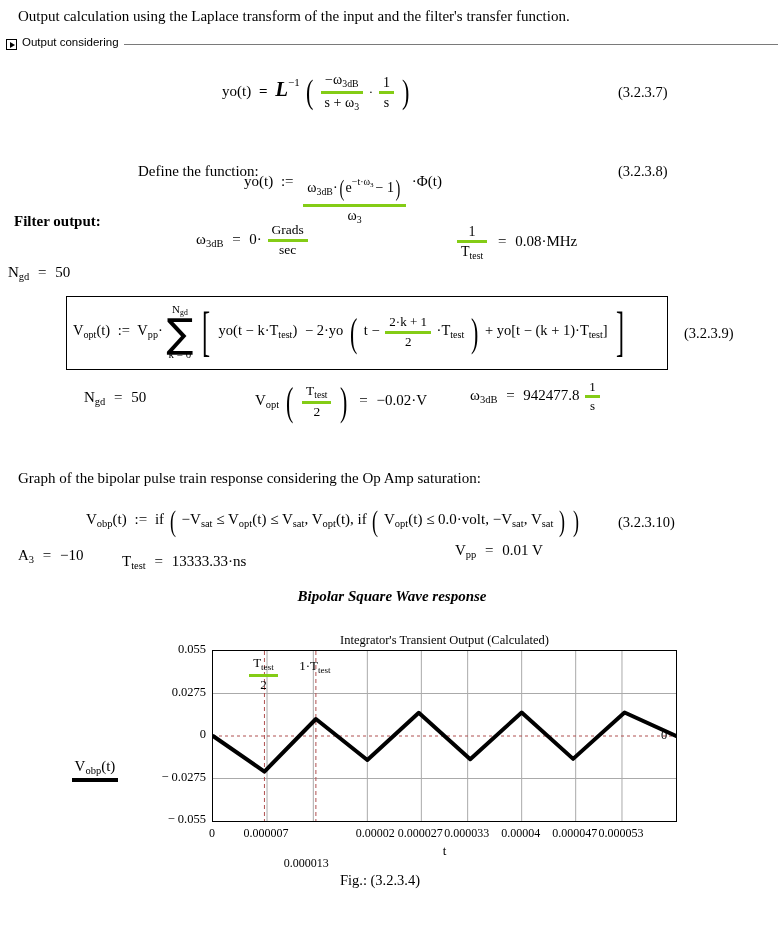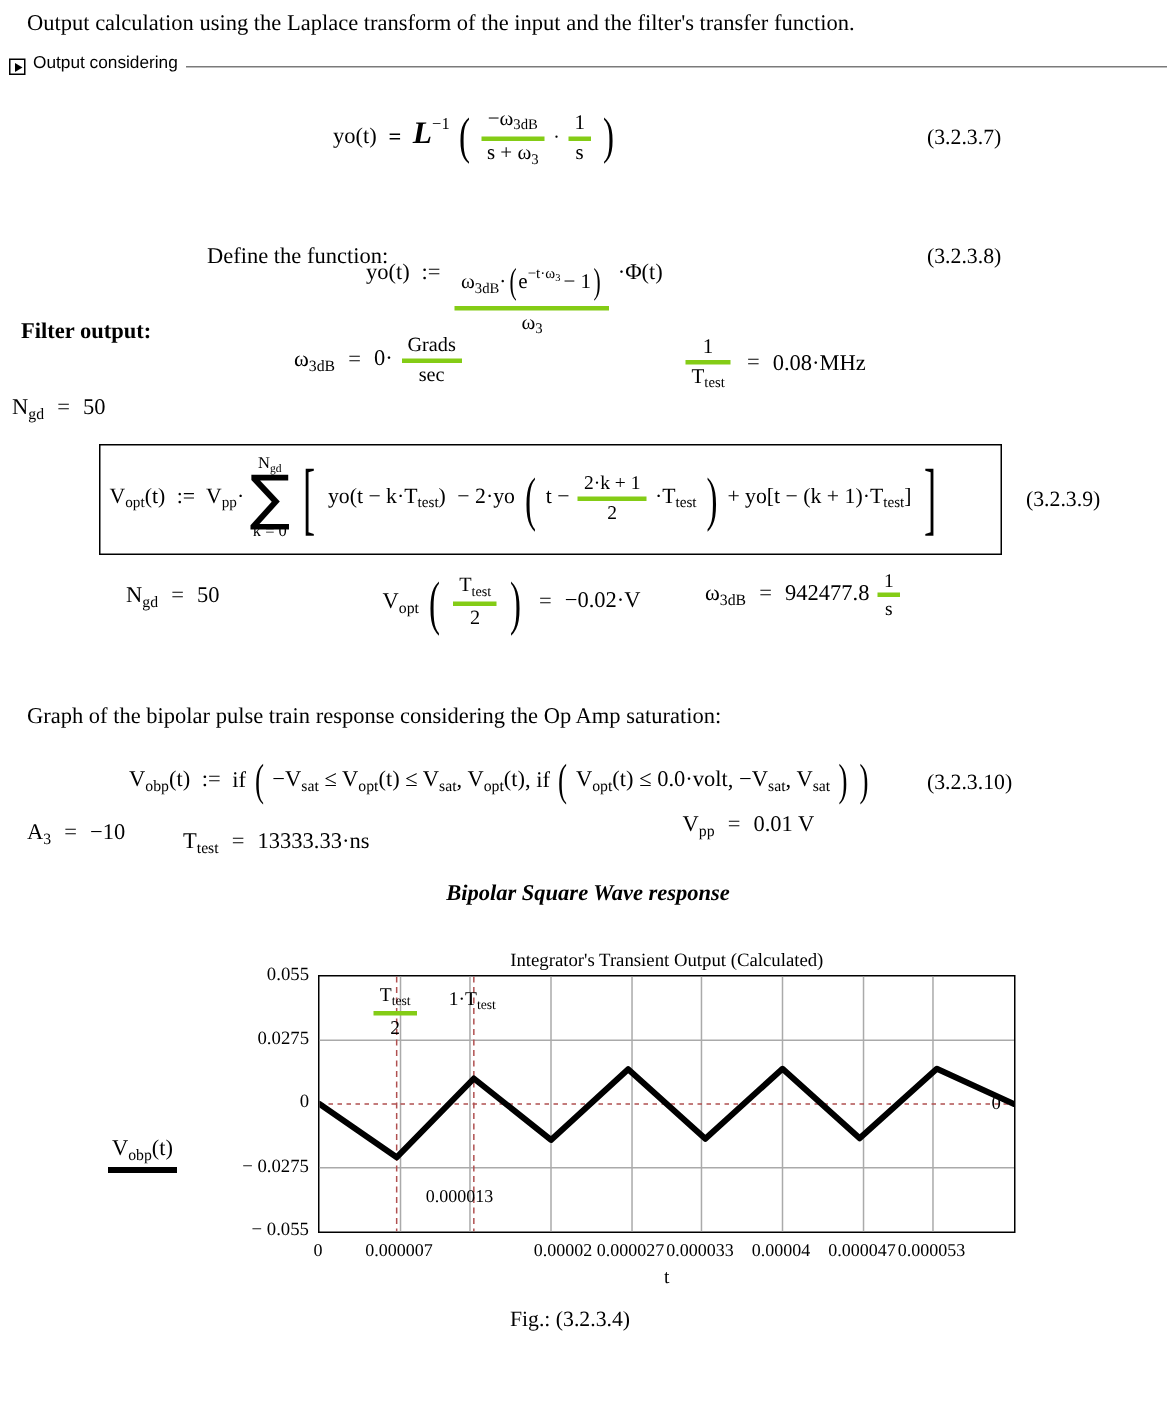--- a/index.html
+++ b/index.html
@@ -375,21 +375,21 @@
 
 <div class="abs" id="fig-caption">Fig.: (3.2.3.4)</div>
 
 <div class="abs ytick" style="left: 120px; width: 86px; top: 642px;">0.055</div>
 <div class="abs ytick" style="left: 120px; width: 86px; top: 684.5px;">0.0275</div>
 <div class="abs ytick" style="left: 120px; width: 86px; top: 727px;">0</div>
 <div class="abs ytick" style="left: 120px; width: 86px; top: 769.5px;">− 0.0275</div>
 <div class="abs ytick" style="left: 120px; width: 86px; top: 812px;">− 0.055</div>
 <div class="abs xtick" style="width: 90px; left: 167px; top: 826px;">0</div>
 <div class="abs xtick" style="width: 90px; left: 221.017px; top: 826px;">0.000007</div>
-<div class="abs xtick" style="width: 78px; left: 267.317px; top: 790px;">0.000013</div>
+<div class="abs xtick" style="width: 78px; left: 267.317px; top: 856px;">0.000013</div>
 <div class="abs xtick" style="width: 108px; left: 321.333px; top: 826px;">0.00002</div>
 <div class="abs xtick" style="width: 90px; left: 375.35px; top: 826px;">0.000027</div>
 <div class="abs xtick" style="width: 90px; left: 421.65px; top: 826px;">0.000033</div>
 <div class="abs xtick" style="width: 90px; left: 475.667px; top: 826px;">0.00004</div>
 <div class="abs xtick" style="width: 90px; left: 529.683px; top: 826px;">0.000047</div>
 <div class="abs xtick" style="width: 90px; left: 575.983px; top: 826px;">0.000053</div>
 <div class="abs vannot" style="left: 223.445px; top: 656px; width: 80px;"><span class="frac" style="font-size:13px;"><span class="num">T<sub>test</sub></span><span class="den">2</span></span></div>
 <div class="abs vannot" style="left: 274.889px; top: 658px; width: 80px;"><span>1·T<sub>test</sub></span></div>
 
 </body></html>

